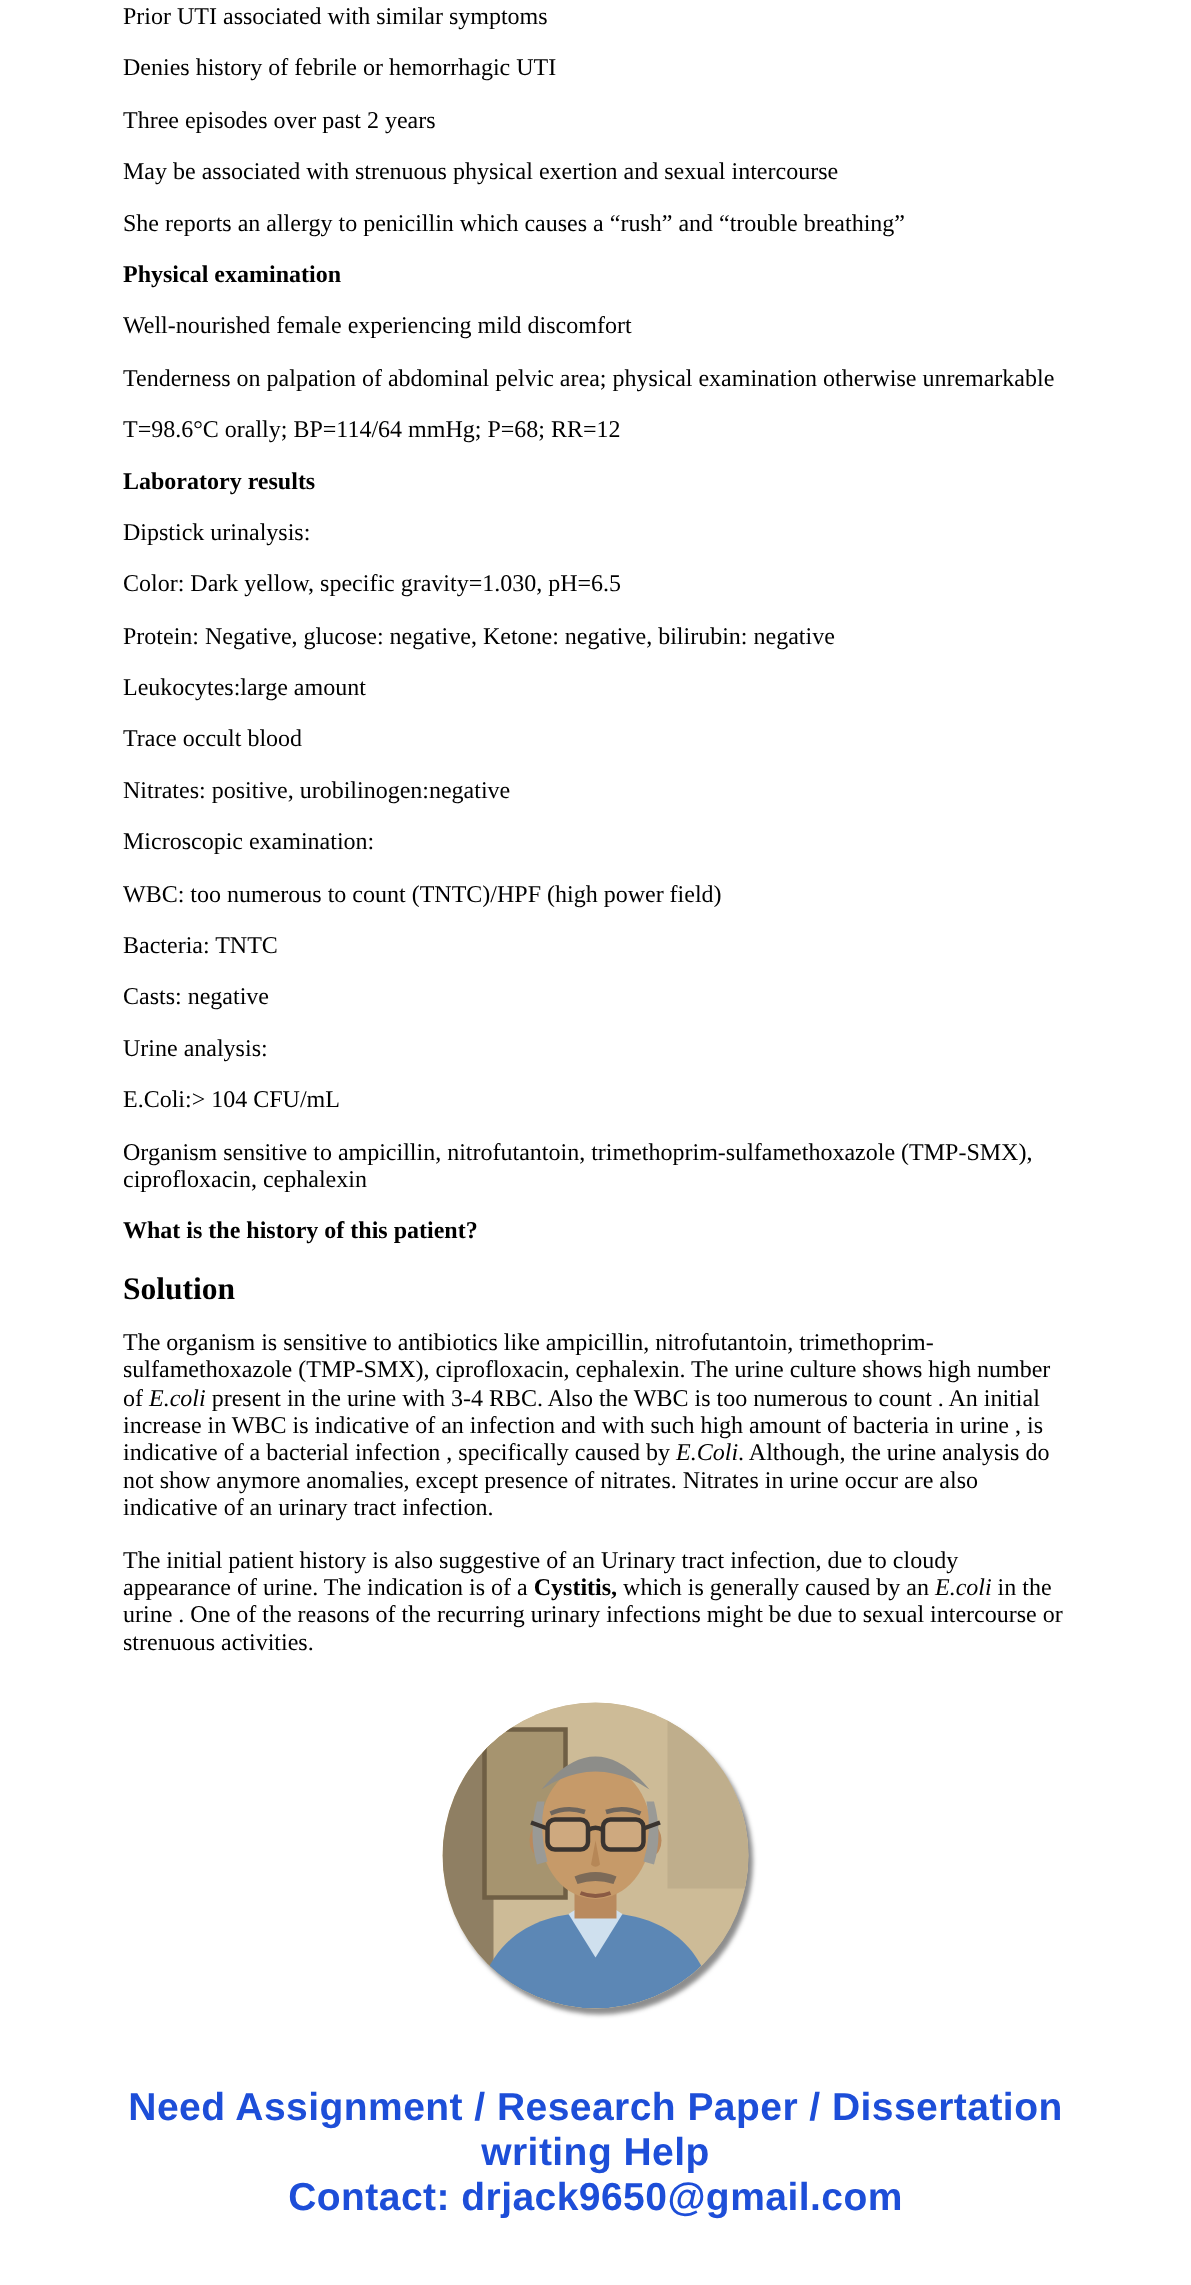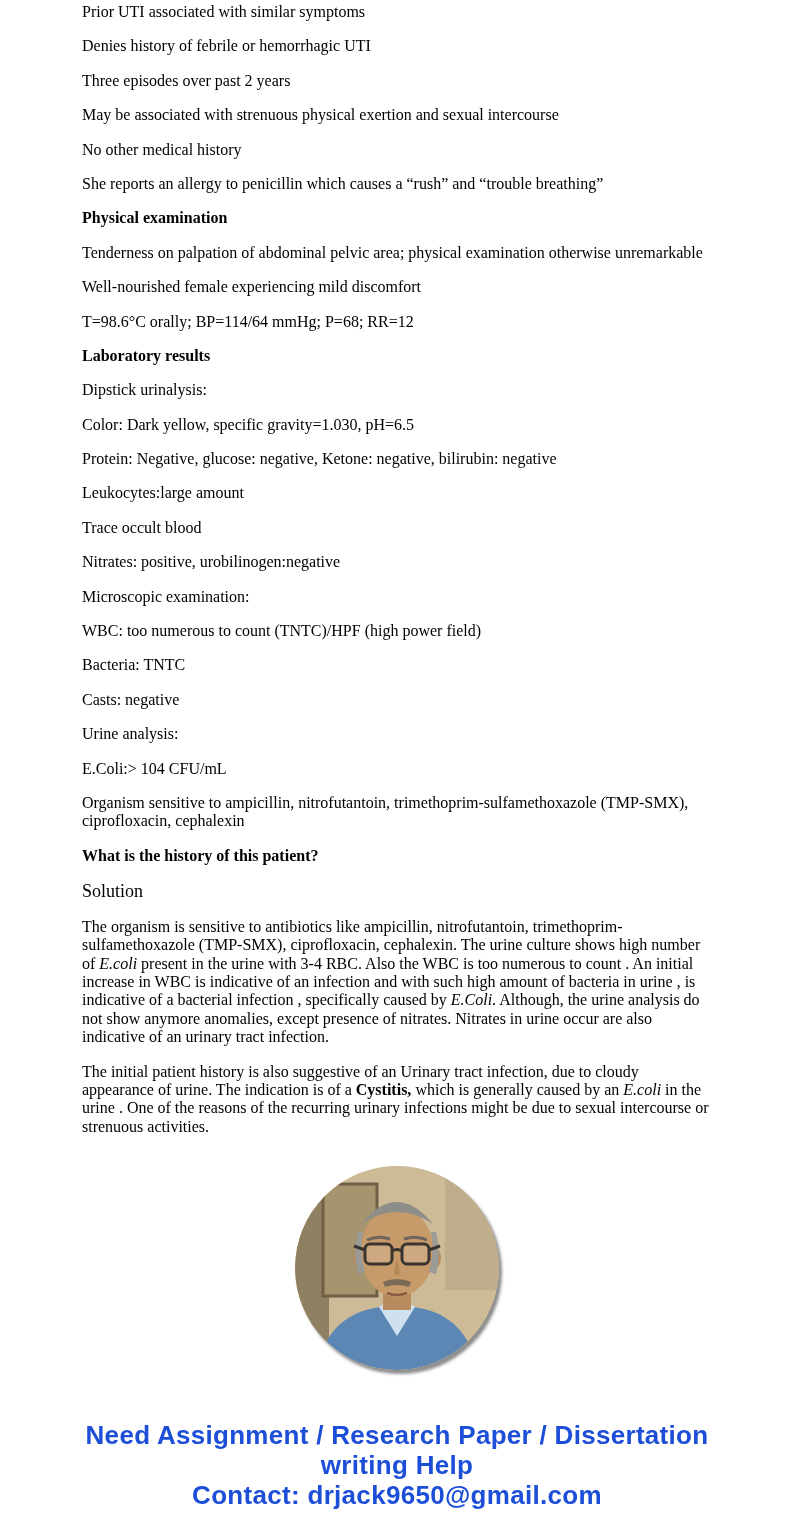--- a/index.html
+++ b/index.html
@@ -18,23 +18,23 @@
     color: #000000;
   }
   .doc p {
     font-size: 16px;
     line-height: 1.15;
     margin: 16px 0;
   }
   .doc p:first-child { margin-top: 0; }
   .doc p.b { font-weight: bold; }
   .doc h2 {
-    font-size: 18px;
+    font-size: 21px;
     line-height: 1.15;
-    font-weight: normal;
+    font-weight: bold;
     margin: 16px 0 14px 0;
   }
   .doc em { font-style: italic; }
   .doc strong { font-weight: bold; }
 
   .avatar-wrap {
     display: flex;
     justify-content: center;
     margin-top: 30px;
   }
@@ -65,25 +65,24 @@
 </head>
 <body>
 
 <div class="page">
 
   <div class="doc">
       <p>Prior UTI associated with similar symptoms</p>
       <p>Denies history of febrile or hemorrhagic UTI</p>
       <p>Three episodes over past 2 years</p>
       <p>May be associated with strenuous physical exertion and sexual intercourse</p>
-      <p>No other medical history</p>
       <p>She reports an allergy to penicillin which causes a “rush” and “trouble breathing”</p>
       <p class="b">Physical examination</p>
+      <p>Well-nourished female experiencing mild discomfort</p>
       <p>Tenderness on palpation of abdominal pelvic area; physical examination otherwise unremarkable</p>
-      <p>Well-nourished female experiencing mild discomfort</p>
       <p>T=98.6°C orally; BP=114/64 mmHg; P=68; RR=12</p>
       <p class="b">Laboratory results</p>
       <p>Dipstick urinalysis:</p>
       <p>Color: Dark yellow, specific gravity=1.030, pH=6.5</p>
       <p>Protein: Negative, glucose: negative, Ketone: negative, bilirubin: negative</p>
       <p>Leukocytes:large amount</p>
       <p>Trace occult blood</p>
       <p>Nitrates: positive, urobilinogen:negative</p>
       <p>Microscopic examination:</p>
       <p>WBC: too numerous to count (TNTC)/HPF (high power field)</p>

